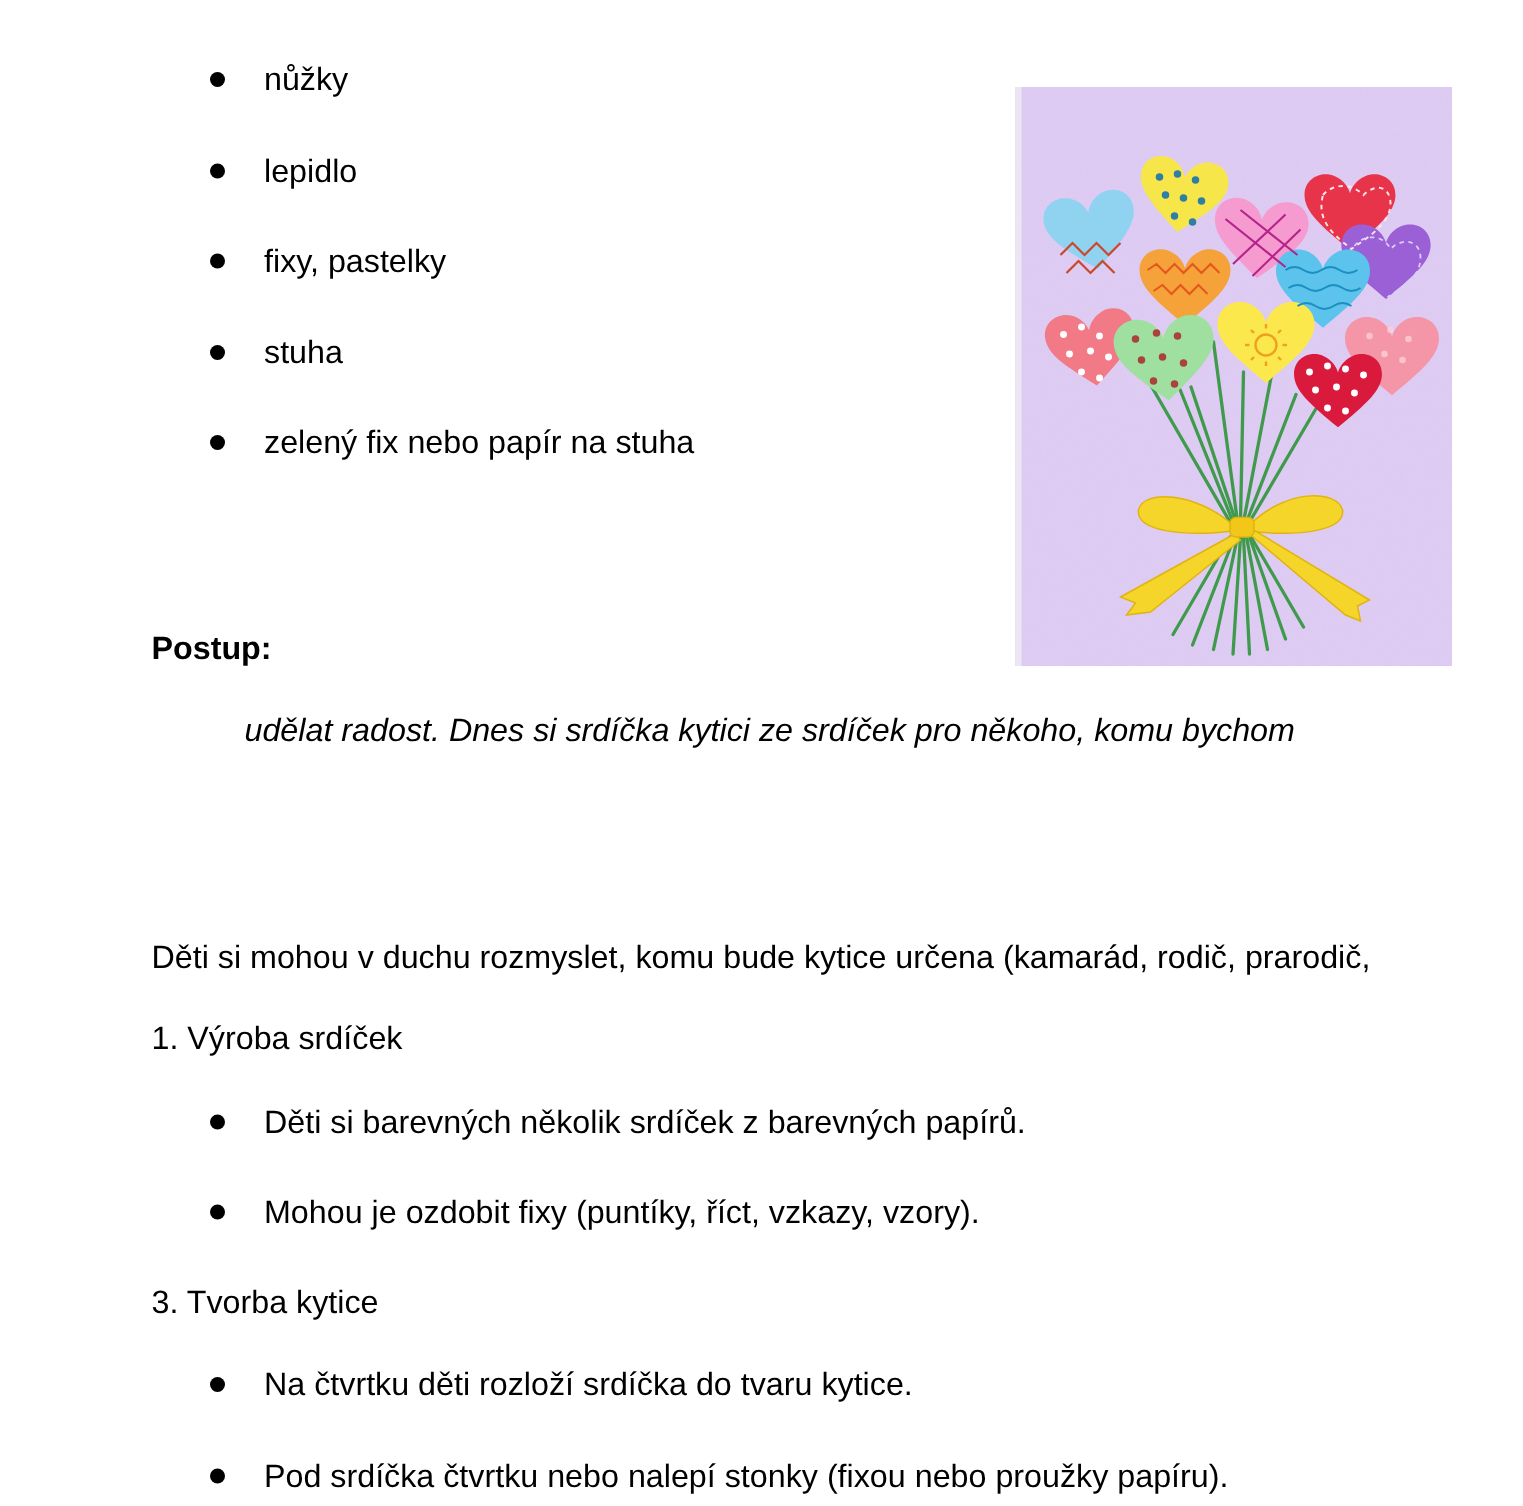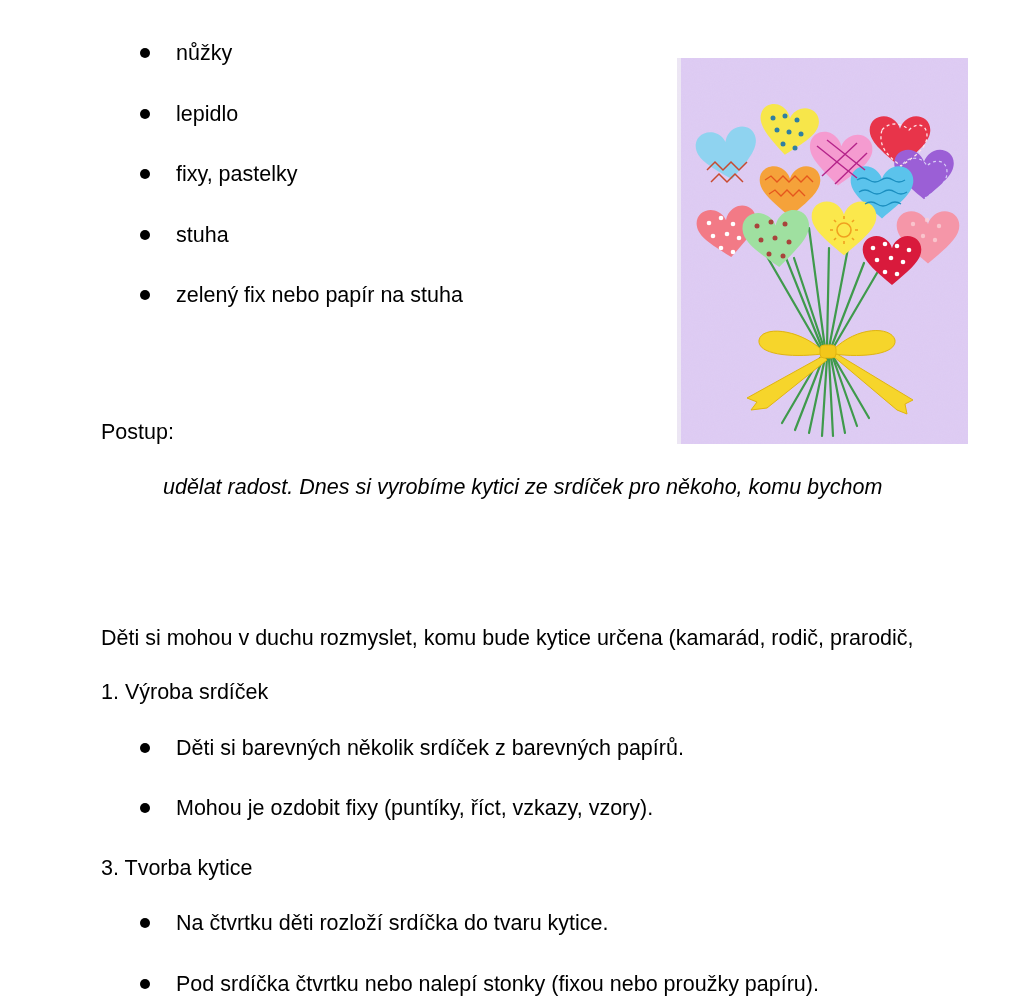--- a/index.html
+++ b/index.html
@@ -36,21 +36,21 @@
     height: 10px;
     border-radius: 50%;
     background: #000;
   }
   .bullet-text {
     position: absolute;
     left: 38px;
     top: 0;
   }
   .heading-bold {
-    font-weight: normal;
+    font-weight: bold;
   }
   .quote {
     position: absolute;
     left: 163px;
     top: 472px;
     width: 820px;
     font-style: italic;
     line-height: 30px;
   }
   .quote span { display: block; white-space: nowrap; }
@@ -240,21 +240,21 @@
       <path d="M146,298 L70,340 L80,344 L74,352 L90,350 L150,302 Z" fill="#f6d52b" stroke="#e0b40f" stroke-width="1"></path>
       <path d="M156,298 L220,352 L230,356 L228,346 L236,342 L160,296 Z" fill="#f6d52b" stroke="#e0b40f" stroke-width="1"></path>
       <rect x="143" y="287" width="16" height="13" rx="4" fill="#f3c71a" stroke="#e0b40f" stroke-width="1"></rect>
     </g>
   </svg>
 </div>
 
 <div class="line heading-bold" style="left:101px; top:417px;">Postup:</div>
 
 <div class="quote">
-  <span>udělat radost. Dnes si vyrobíme kytici ze srdíček pro někoho, komu bychom</span>
+  <span>udělat radost. Dnes si srdíčka kytici ze srdíček pro někoho, komu bychom</span>
 </div>
 
 <div class="para">
   <span>Děti si mohou v duchu rozmyslet, komu bude kytice určena (kamarád, rodič, prarodič,</span>
 </div>
 
 <div class="line" style="left:101px; top:677px;">1. Výroba srdíček</div>
 <div class="bullet-item" style="top:733px">
   <span class="bullet-dot"></span>
   <span class="bullet-text">Děti si barevných několik srdíček z barevných papírů.</span>

